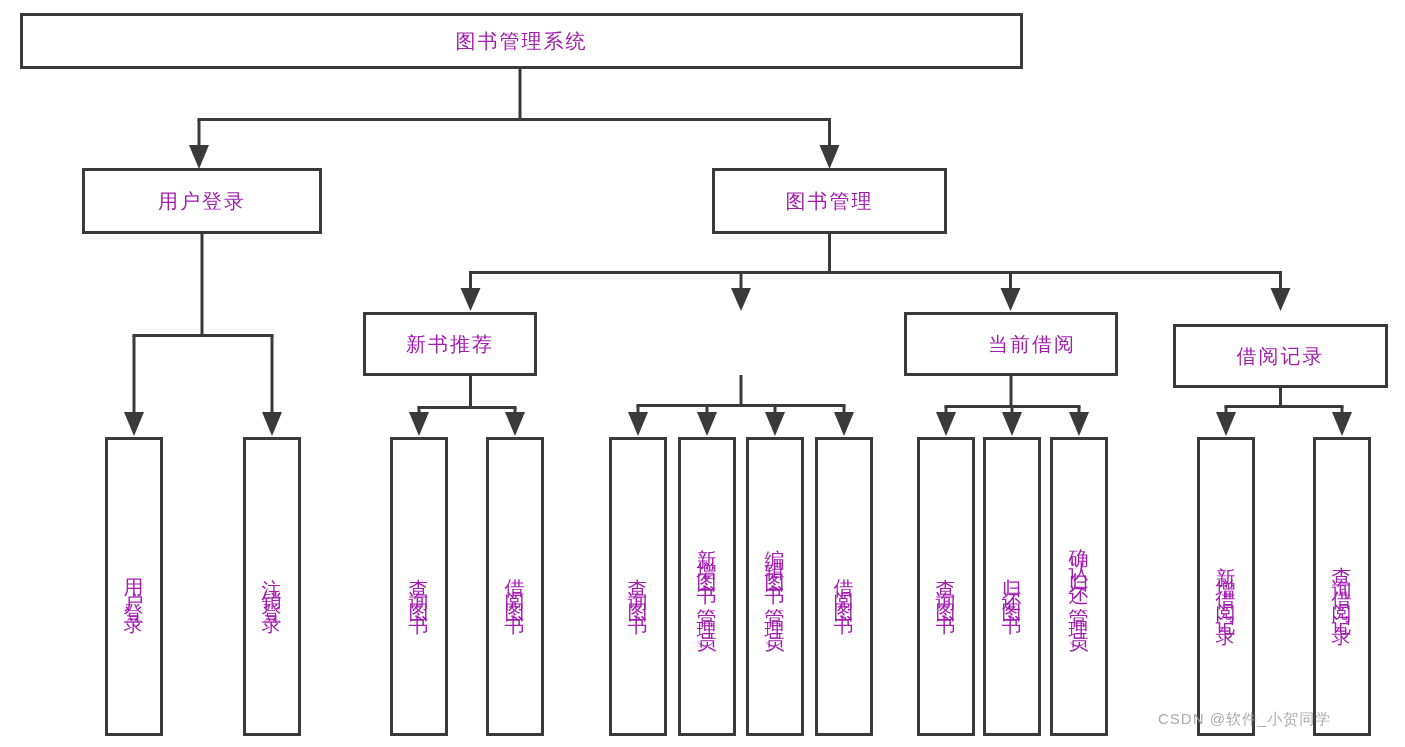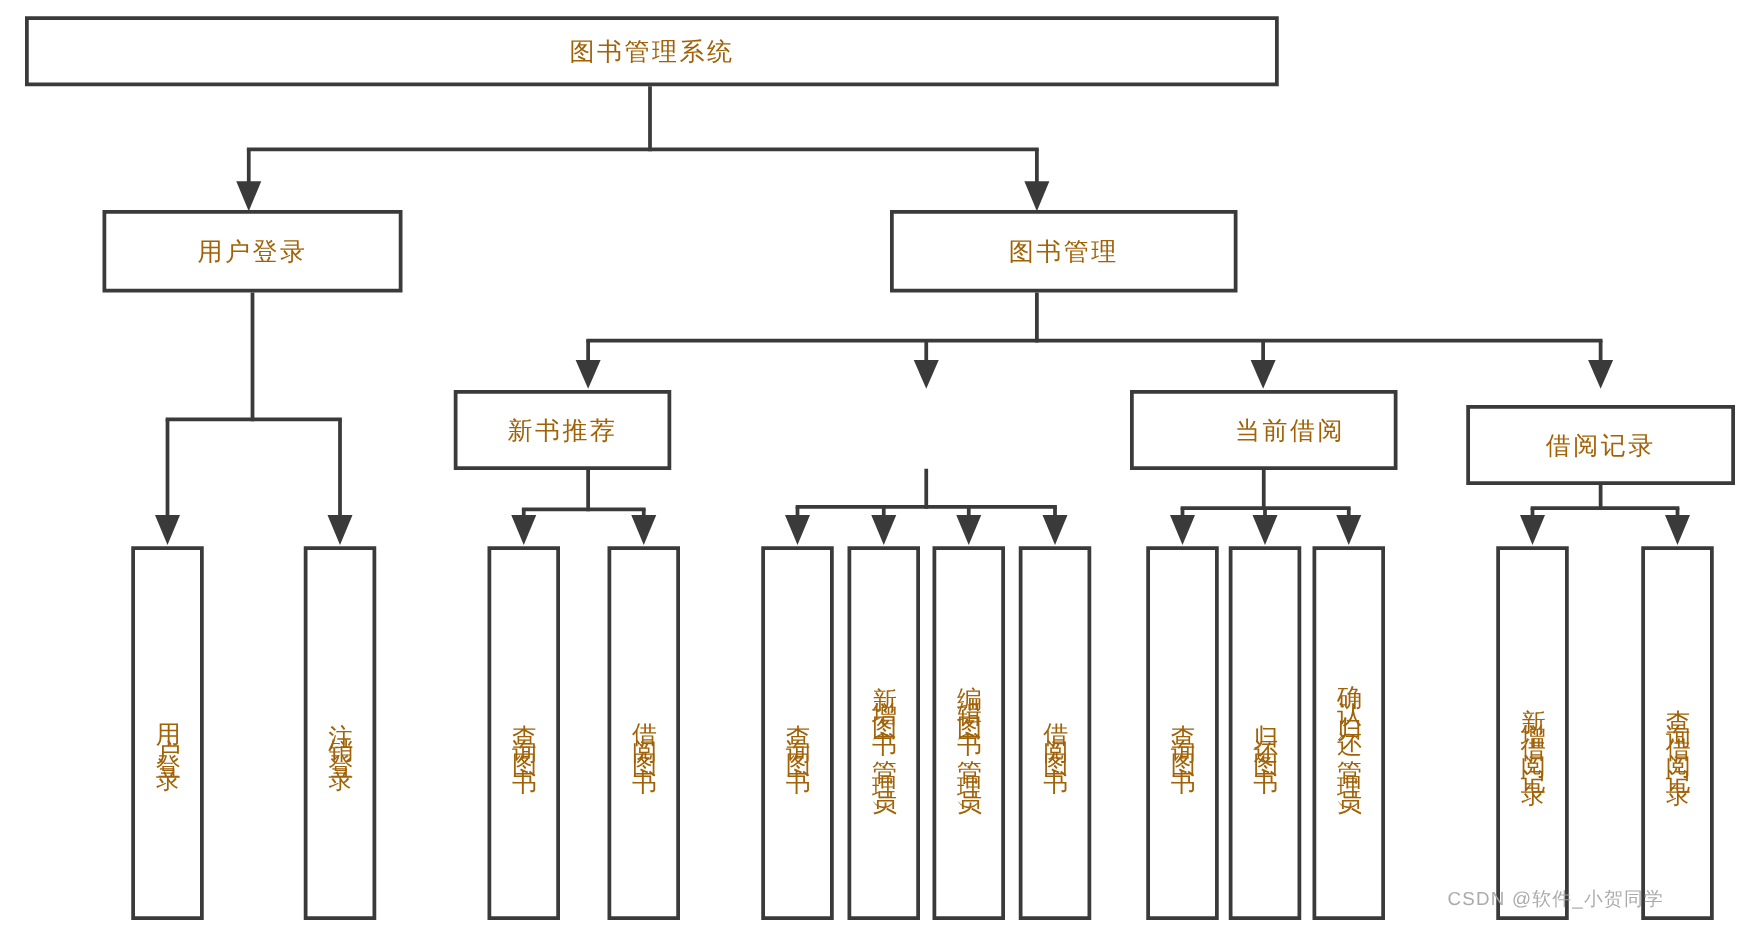--- a/index.html
+++ b/index.html
@@ -15,21 +15,21 @@
     position: absolute;
     left: 0; top: 0;
     width: 1405px; height: 747px;
     z-index: 1;
   }
   .node {
     position: absolute;
     box-sizing: border-box;
     border: 3px solid #3a3a3a;
     background: #ffffff;
-    color: #a16207;
+    color: #a21caf;
     display: flex;
     align-items: center;
     justify-content: center;
     font-size: 20px;
     letter-spacing: 2px;
     z-index: 2;
     text-align: center;
   }
   .leaf {
     writing-mode: vertical-rl;
@@ -143,21 +143,21 @@
     </g>
     <g fill="#3a3a3a" stroke="none">
       <polygon points="1216,412 1236,412 1226,436"></polygon>
       <polygon points="1332,412 1352,412 1342,436"></polygon>
     </g>
   </svg>
 
   <div class="node" style="left:20px; top:13px; width:1003px; height:56px;">图书管理系统</div>
 
   <div class="node" style="left:82px; top:168px; width:240px; height:66px;">用户登录</div>
-  <div class="node" style="left:712px; top:168px; width:278px; height:66px;font-family:Liberation Mono, monospace;">图书管理</div>
+  <div class="node" style="left:712px; top:168px; width:235px; height:66px;font-family:Liberation Mono, monospace;">图书管理</div>
 
   <div class="node" style="left:363px; top:312px; width:174px; height:64px;">新书推荐</div>
   <div class="node" style="left:904px; top:312px; width:214px; height:64px;padding-left:42px;">当前借阅</div>
   <div class="node" style="left:1173px; top:324px; width:215px; height:64px;">借阅记录</div>
 
   <div class="node leaf" style="left:105px;">用户登录</div>
   <div class="node leaf" style="left:243px;">注销登录</div>
   <div class="node leaf" style="left:390px;">查询图书</div>
   <div class="node leaf" style="left:486px;">借阅图书</div>
   <div class="node leaf" style="left:609px;">查询图书</div>

